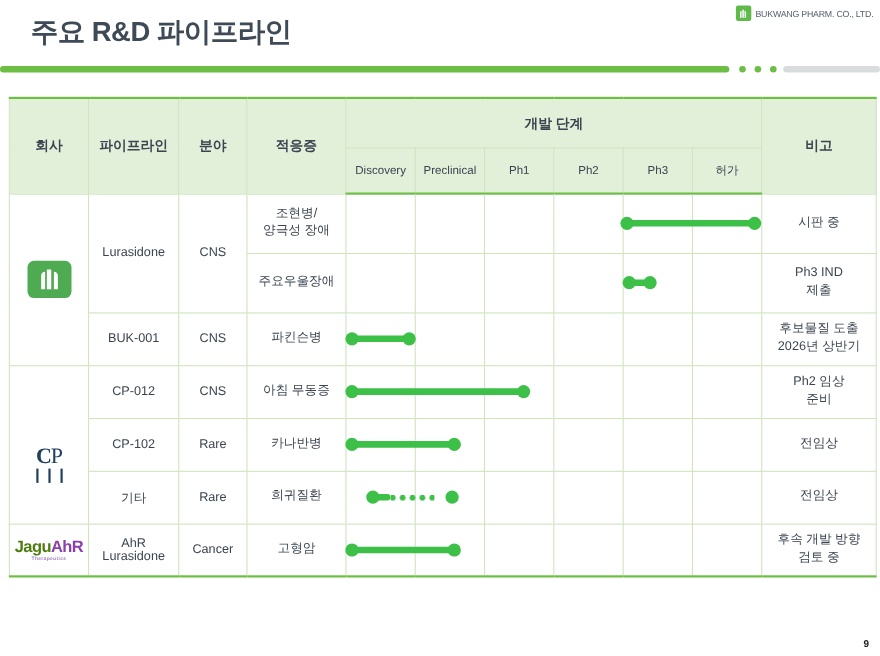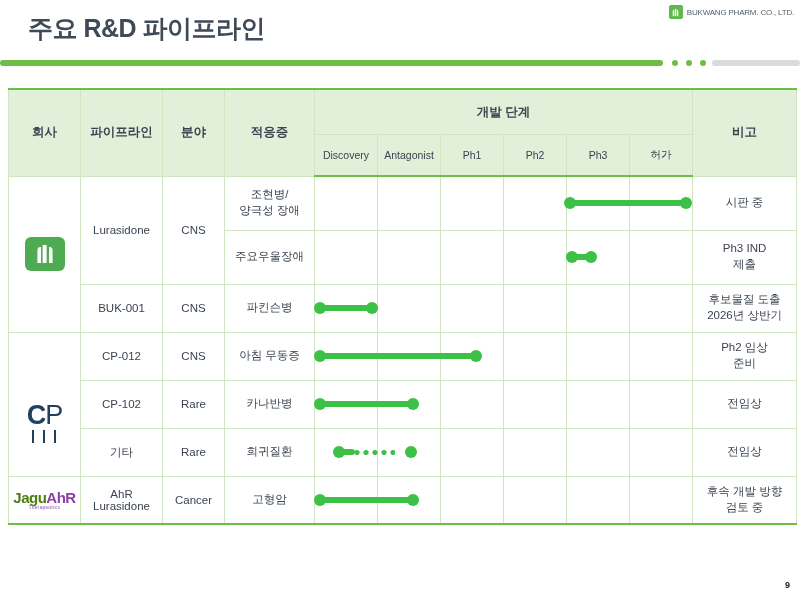--- a/index.html
+++ b/index.html
@@ -67,21 +67,21 @@
   
   .logo-wrap{display:flex;align-items:center;justify-content:center;height:100%;}
   .logo-bukwang{
     width:40px;height:34px;background:#4eab51;border-radius:6px;
     display:flex;align-items:center;justify-content:center;
   }
   .logo-cp{
     display:flex;flex-direction:column;align-items:center;line-height:1;
     color:#20405e;
   }
-  .logo-cp-text{font-size:27px;font-weight:bold;letter-spacing:-1px;font-family:Liberation Sans, sans-serif;margin-top:36px;}
+  .logo-cp-text{font-size:20px;font-weight:bold;letter-spacing:-1px;font-family:Liberation Serif, serif;margin-top:36px;}
   .logo-cp-text .p-thin{font-weight:normal;}
   .logo-cp-ticks{display:flex;gap:9px;margin-top:1px;}
   .logo-cp-ticks i{display:block;width:2px;height:13px;background:#20405e;}
   .logo-jagu{display:flex;flex-direction:column;align-items:center;line-height:1;}
   .logo-jagu-main{font-size:15px;font-weight:bold;letter-spacing:-0.5px;}
   .logo-jagu-main .jagu{color:#4d7c0f;}
   .logo-jagu-main .ahr{color:#8b3fa8;}
   .logo-jagu-sub{font-size:4.5px;color:#9f7cc0;letter-spacing:0.3px;margin-top:1px;font-weight:bold;}
 
   
@@ -141,21 +141,21 @@
     <tr class="thead-top">
       <th class="h-main thead-top" rowspan="2">회사</th>
       <th class="h-main thead-top" rowspan="2">파이프라인</th>
       <th class="h-main thead-top" rowspan="2">분야</th>
       <th class="h-main thead-top" rowspan="2">적응증</th>
       <th class="h-stage-group thead-top" colspan="6">개발 단계</th>
       <th class="h-main thead-top" rowspan="2">비고</th>
     </tr>
     <tr class="thead-bottom">
       <th class="h-stage-sub">Discovery</th>
-      <th class="h-stage-sub">Antagonist</th>
+      <th class="h-stage-sub">Preclinical</th>
       <th class="h-stage-sub">Ph1</th>
       <th class="h-stage-sub">Ph2</th>
       <th class="h-stage-sub">Ph3</th>
       <th class="h-stage-sub">허가</th>
     </tr>
   </thead>
   <tbody>
 
     <tr class="row-h-tall group-top">
       <td rowspan="3">

